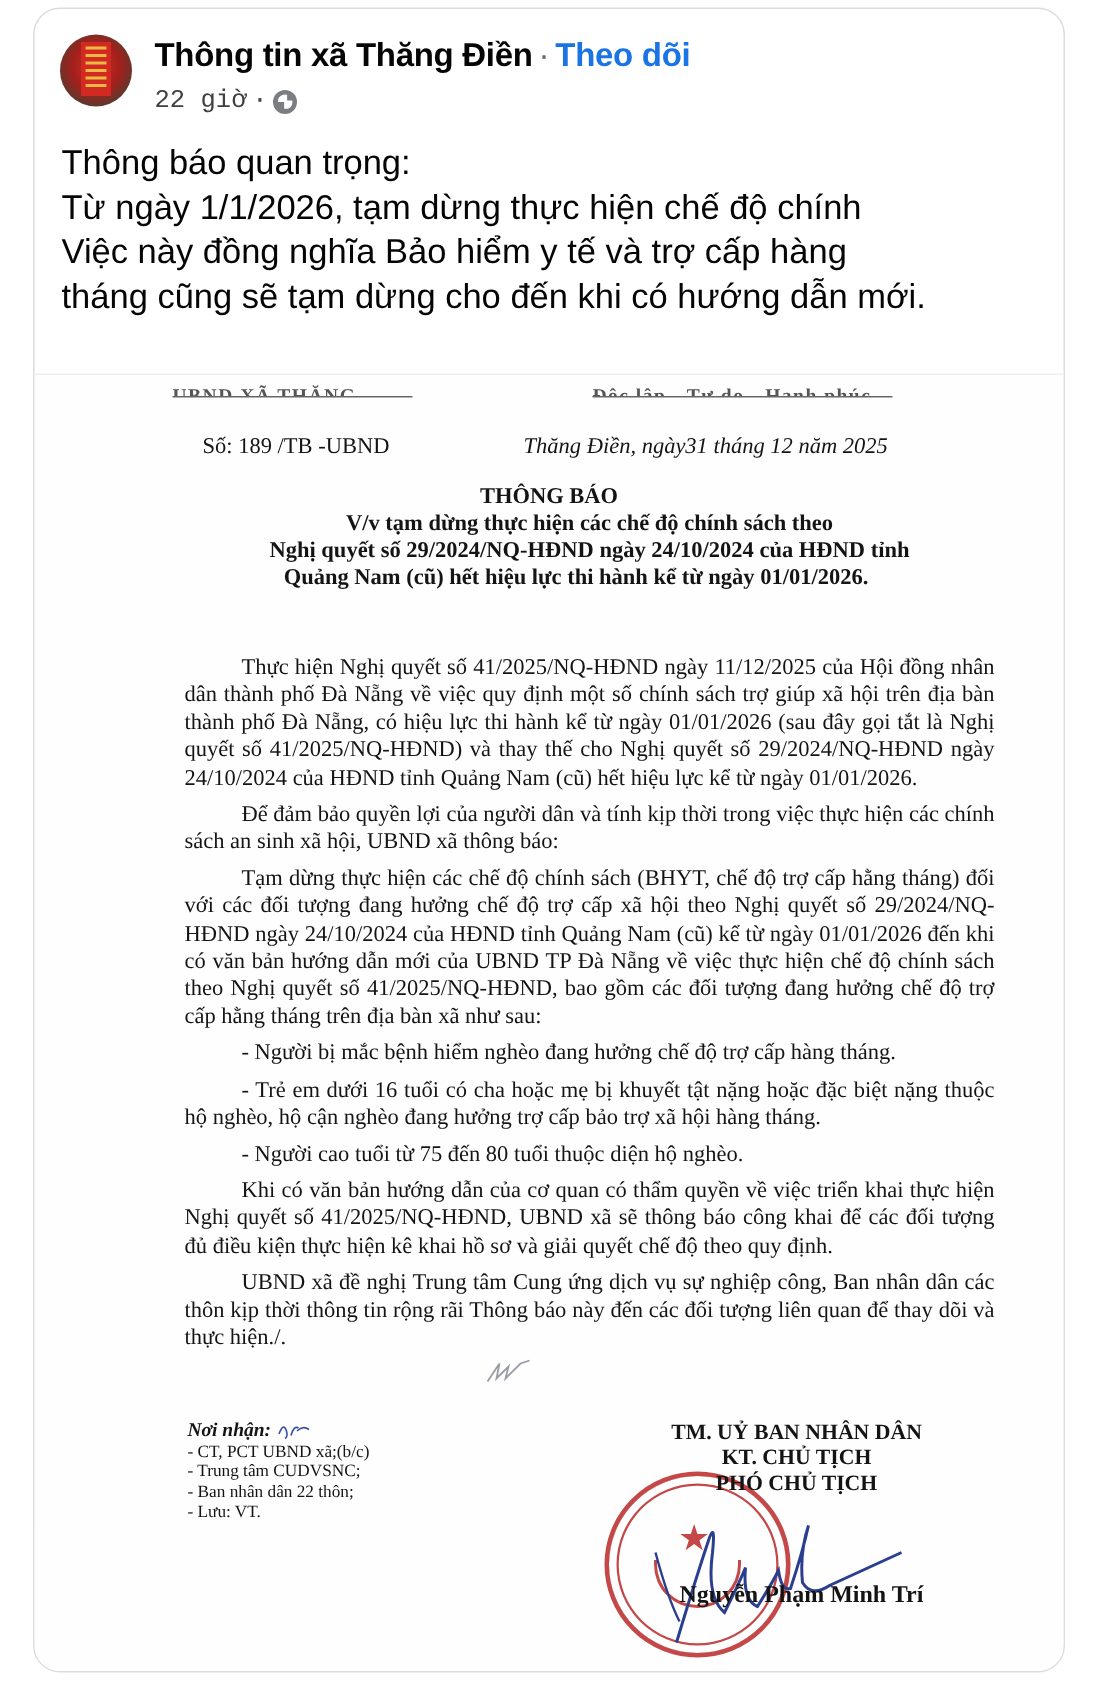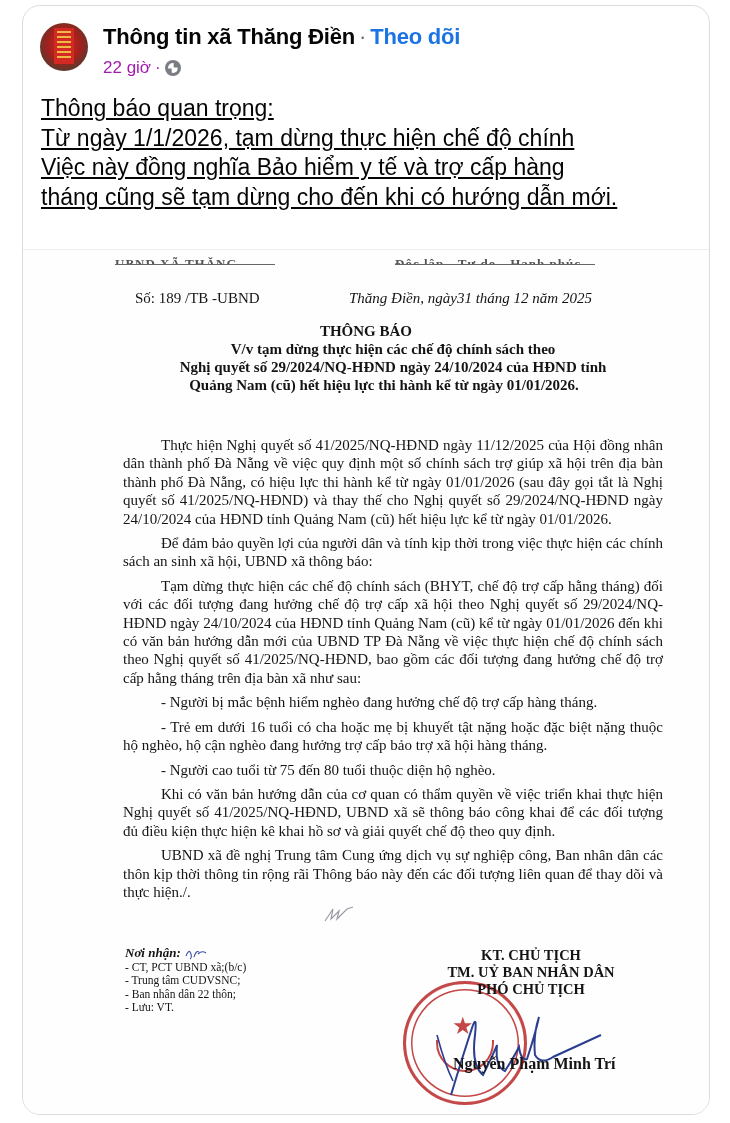--- a/index.html
+++ b/index.html
@@ -12,25 +12,25 @@
   .avatar {
     position:absolute; left:17px; top:17px; width:48px; height:48px; border-radius:50%;
     background: radial-gradient(circle at 50% 45%, #c8302a 0%, #a51f1c 45%, #5a3a2e 75%, #6d6a5c 100%);
     overflow:hidden;
   }
   .avatar .banner { position:absolute; left:14px; top:5px; width:20px; height:36px; background:#d22a22; }
   .avatar .banner i { display:block; height:2px; margin:3px 3px; background:#f2d24a; opacity:.85; }
   .page-name { position:absolute; left:80px; top:18px; font-size:22px; font-weight:bold; color:#050505; white-space:nowrap; letter-spacing:-0.2px; }
   .page-name .dot { font-weight:normal; color:#65676b; margin:0 4px; }
   .follow { color:#1b74e4; font-weight:bold; }
-  .meta { position:absolute; left:80px; top:52px; font-size:17px; color:#a21caf; display:flex; align-items:center; gap:4px; }
+  .meta { position:absolute; left:80px; top:52px; font-size:17px; color:#404040; display:flex; align-items:center; gap:4px;font-family:Liberation Mono, monospace; }
   .globe { width:16px; height:16px; border-radius:50%; background:#7a7d82; position:relative; display:inline-block; }
   .globe::after { content:""; position:absolute; left:3px; top:3px; width:10px; height:10px; border-radius:50%; background:#fff; clip-path: polygon(0 0, 60% 0, 60% 45%, 100% 45%, 100% 100%, 40% 100%, 40% 55%, 0 55%); }
   .post-text {
-    position:absolute; left:18px; top:88px; width:660px; font-size:23px; line-height:29.5px; color:#050505;text-decoration:underline;
+    position:absolute; left:18px; top:88px; width:660px; font-size:23px; line-height:29.5px; color:#050505;
   }
   .post-text div { white-space:nowrap; }
   .doc {
     position:absolute; left:0; top:243px; width:686px; height:865px; background:#fefefe;
     border-top:1px solid #eeeeee; font-family:"Liberation Serif", serif; color:#141414;
   }
   .doc .cut { position:absolute; top:6px; font-size:13px; font-weight:bold; color:#555; letter-spacing:1px; height:8px; overflow:hidden; }
   .doc .cut-l { left:92px; width:160px; border-bottom:1px solid #666; }
   .doc .cut-r { left:372px; width:200px; border-bottom:1px solid #666; }
   .doc .num { position:absolute; left:112px; top:40px; font-size:15px; }
@@ -125,22 +125,22 @@
       <div>- Ban nhân dân 22 thôn;</div>
       <div>- Lưu: VT.</div>
     </div>
 
     <div class="stamp">
       <span class="star">★</span>
       <span class="emblem"></span>
     </div>
 
     <div class="sign">
+      <div>TM. UỶ BAN NHÂN DÂN</div>
       <div>KT. CHỦ TỊCH</div>
-      <div>TM. UỶ BAN NHÂN DÂN</div>
       <div>PHÓ CHỦ TỊCH</div>
     </div>
 
     <svg class="sig-svg" width="200" height="110" viewBox="0 0 200 110">
       <path d="M28 100 Q40 60 50 30 Q54 20 52 40 Q48 70 60 80 Q70 60 74 50 Q72 72 82 76 Q92 60 96 52 Q98 66 104 64 Q112 40 116 22 Q110 40 112 60 Q118 70 130 62 L178 40" stroke="#2b3f8f" stroke-width="2" fill="none"></path>
       <path d="M14 40 Q22 70 30 86" stroke="#2b3f8f" stroke-width="1.6" fill="none"></path>
     </svg>
 
     <div class="signer">Nguyễn Phạm Minh Trí</div>
   </div>

